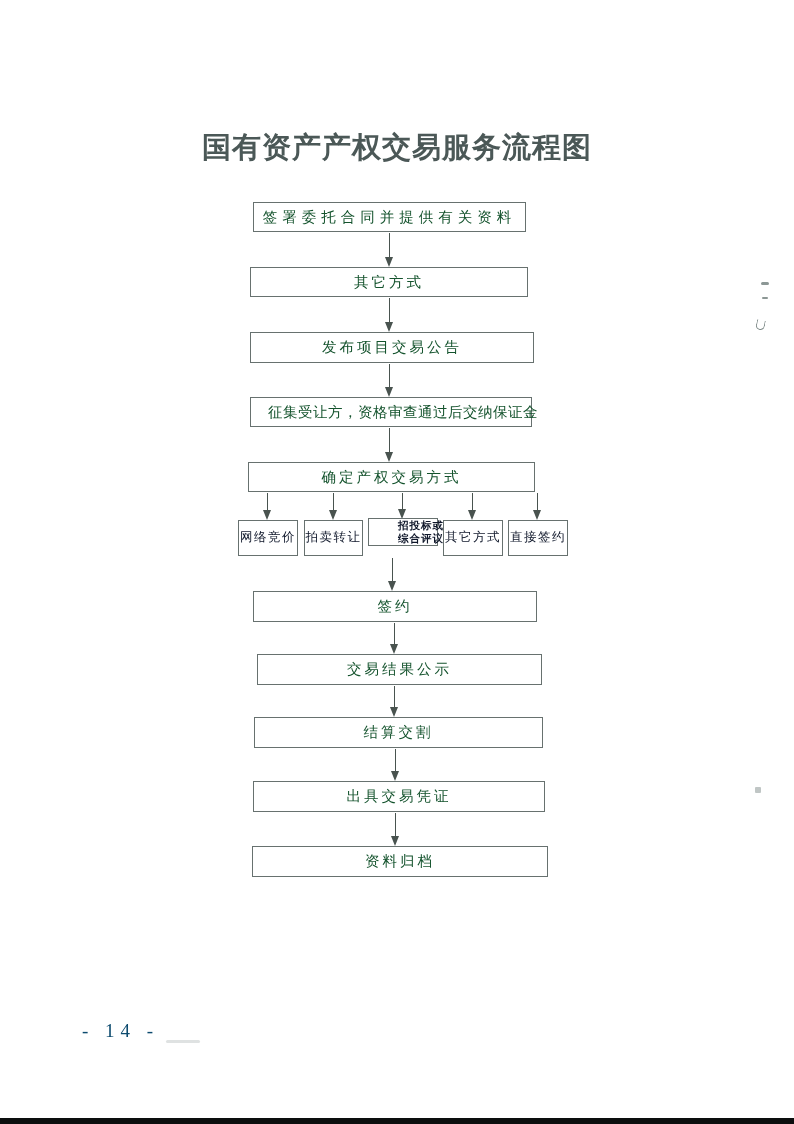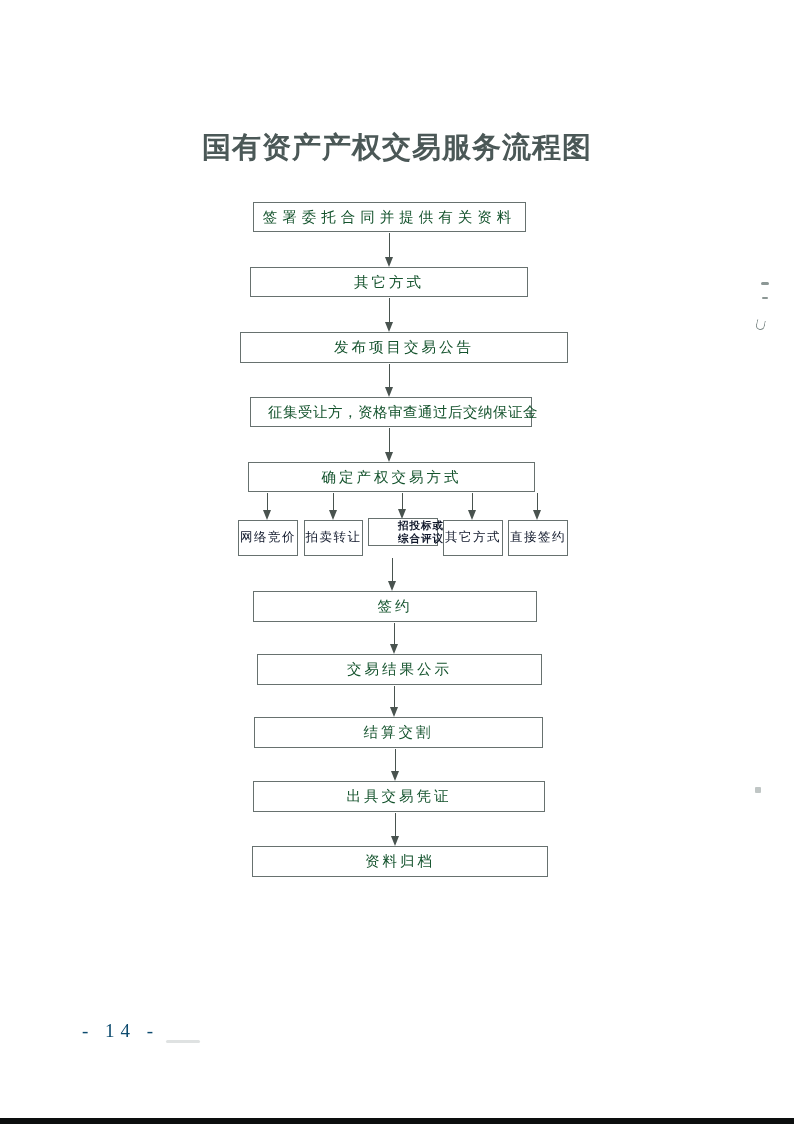--- a/index.html
+++ b/index.html
@@ -122,21 +122,21 @@
   </div>
 
   <div class="flow-box" style="left:250px; top:267px; width:278px; height:30px;">
     <span>其它方式</span>
   </div>
   <div class="arrow" style="left:385px; top:298px; height:34px;">
     <div class="shaft"></div>
       <div class="head"></div>
   </div>
 
-  <div class="flow-box" style="left:240px; top:332px; width:328px; height:31px;">
+  <div class="flow-box" style="left:250px; top:332px; width:284px; height:31px;">
     <span>发布项目交易公告</span>
   </div>
   <div class="arrow" style="left:385px; top:364px; height:33px;">
     <div class="shaft"></div>
       <div class="head"></div>
   </div>
 
   <div class="flow-box tight" style="left:250px; top:397px; width:282px; height:30px;">
     <span>征集受让方，资格审查通过后交纳保证金</span>
   </div>

